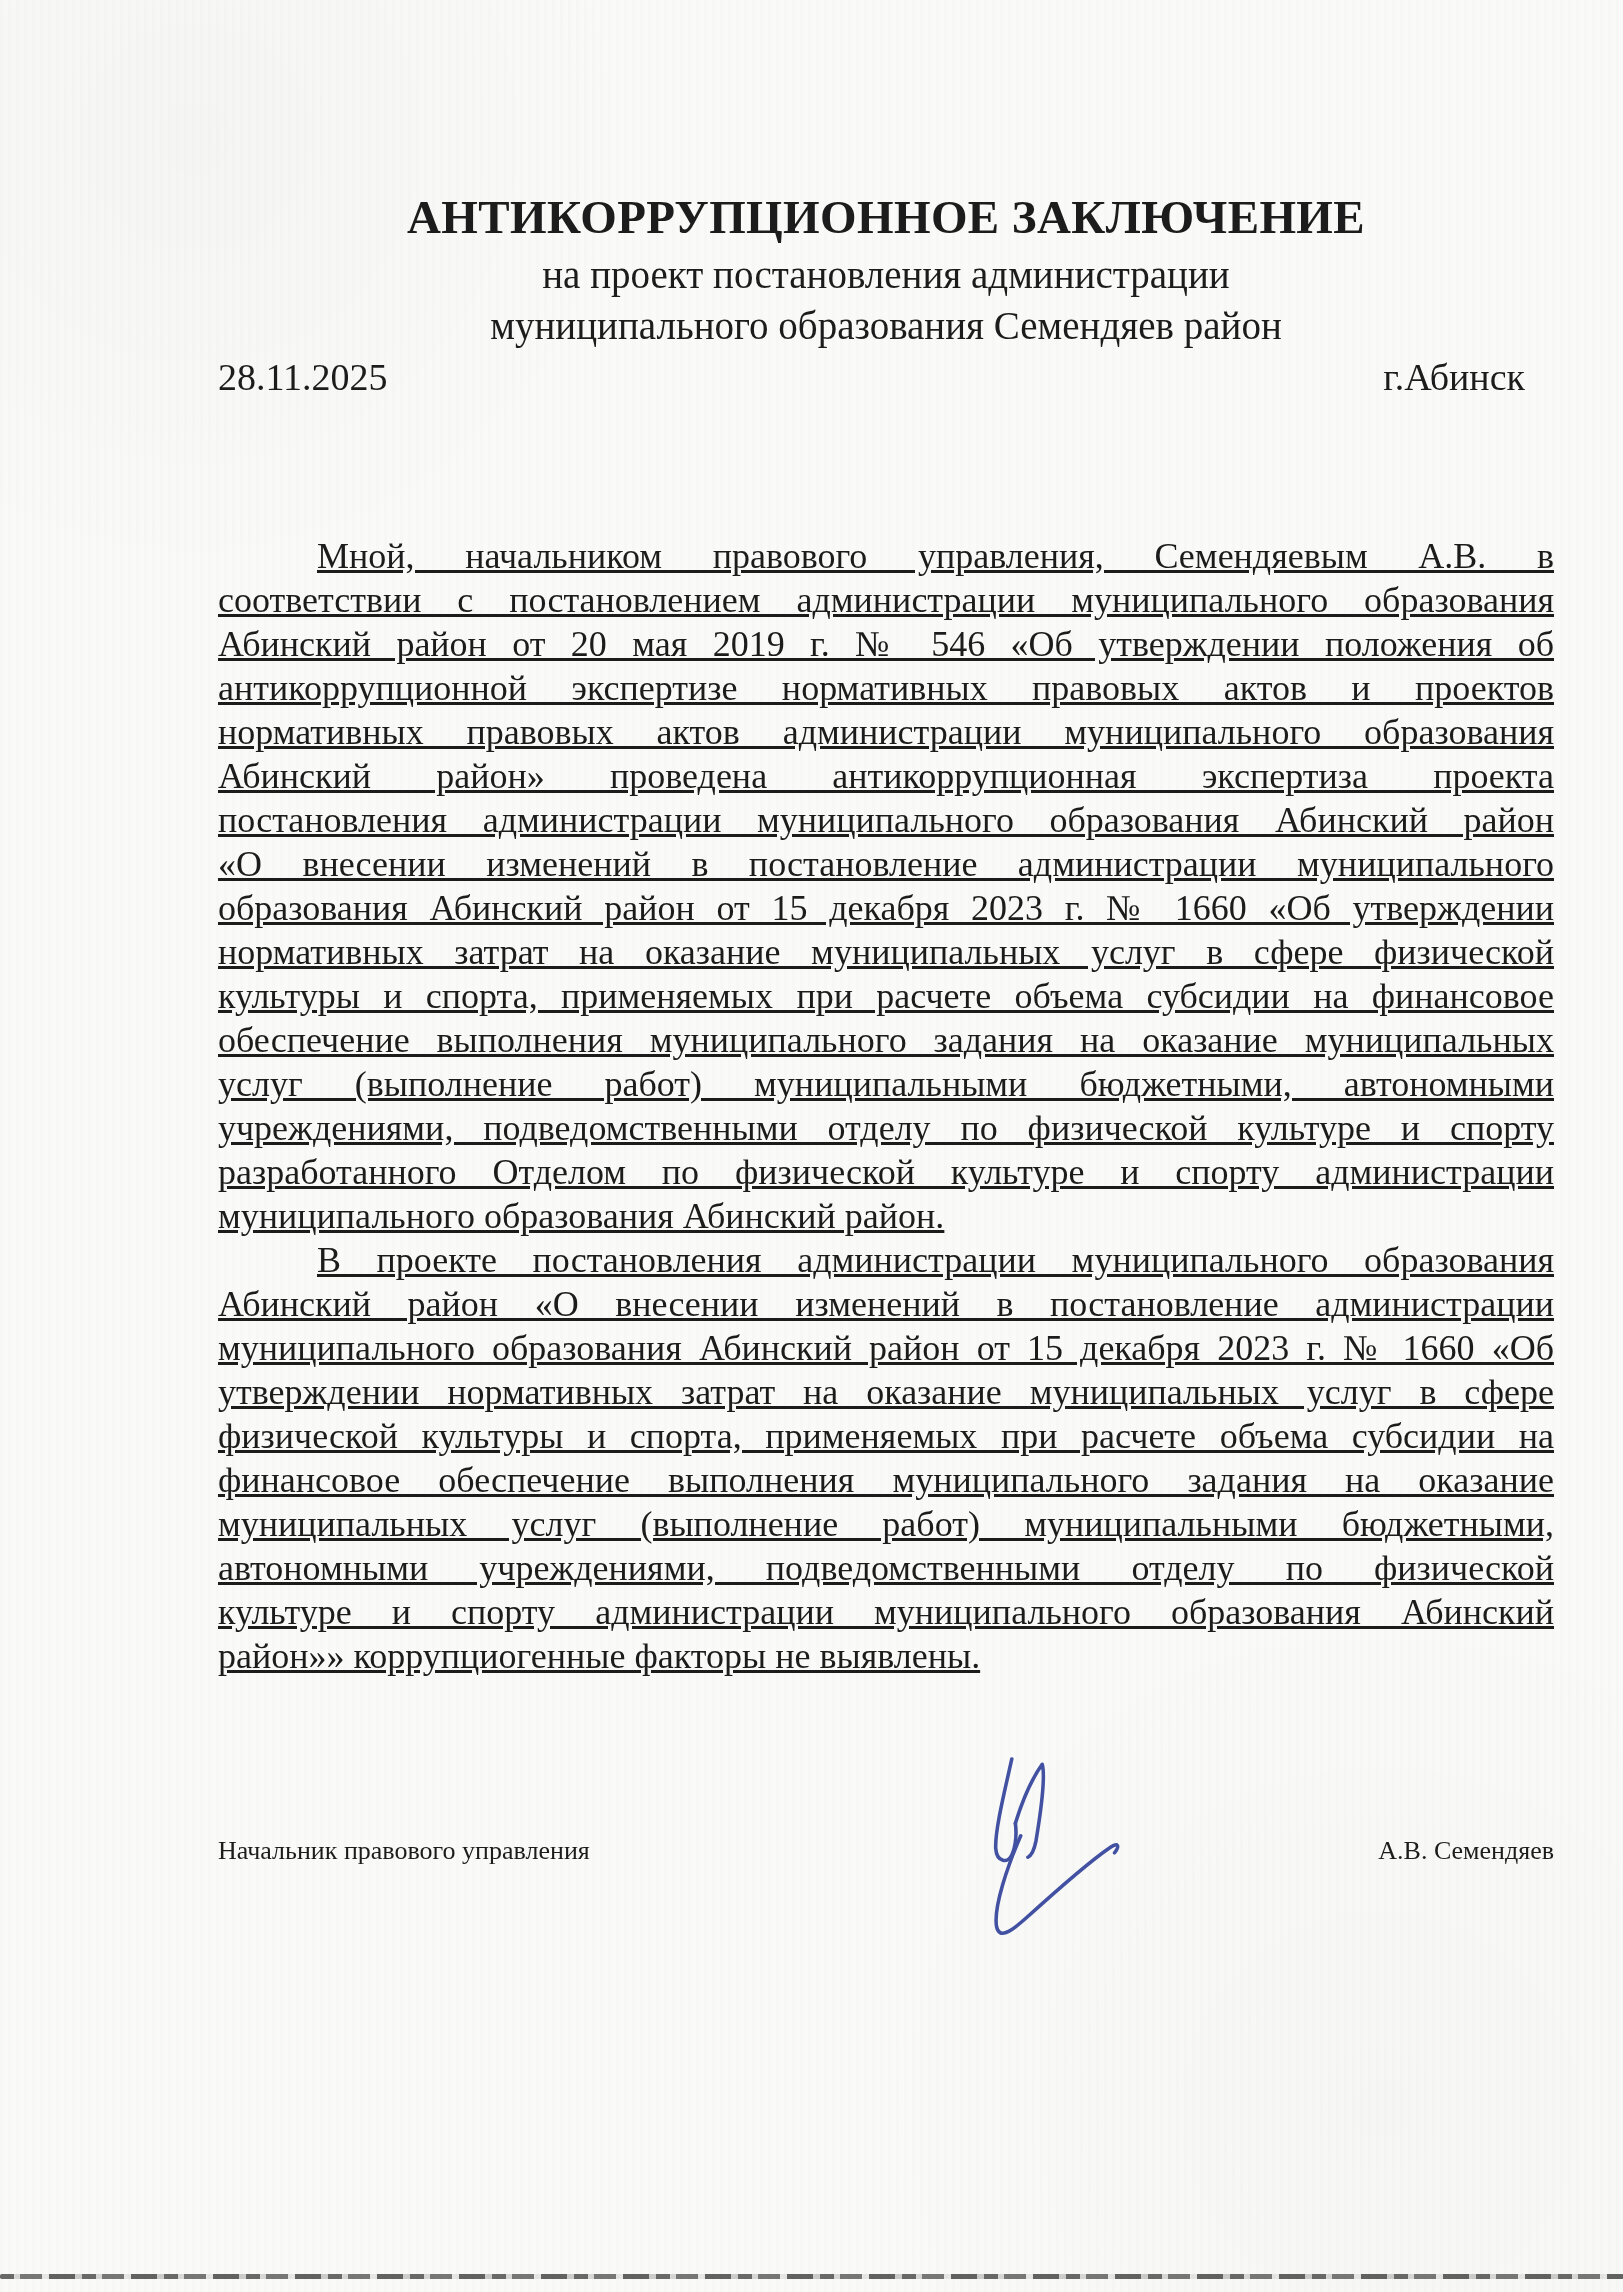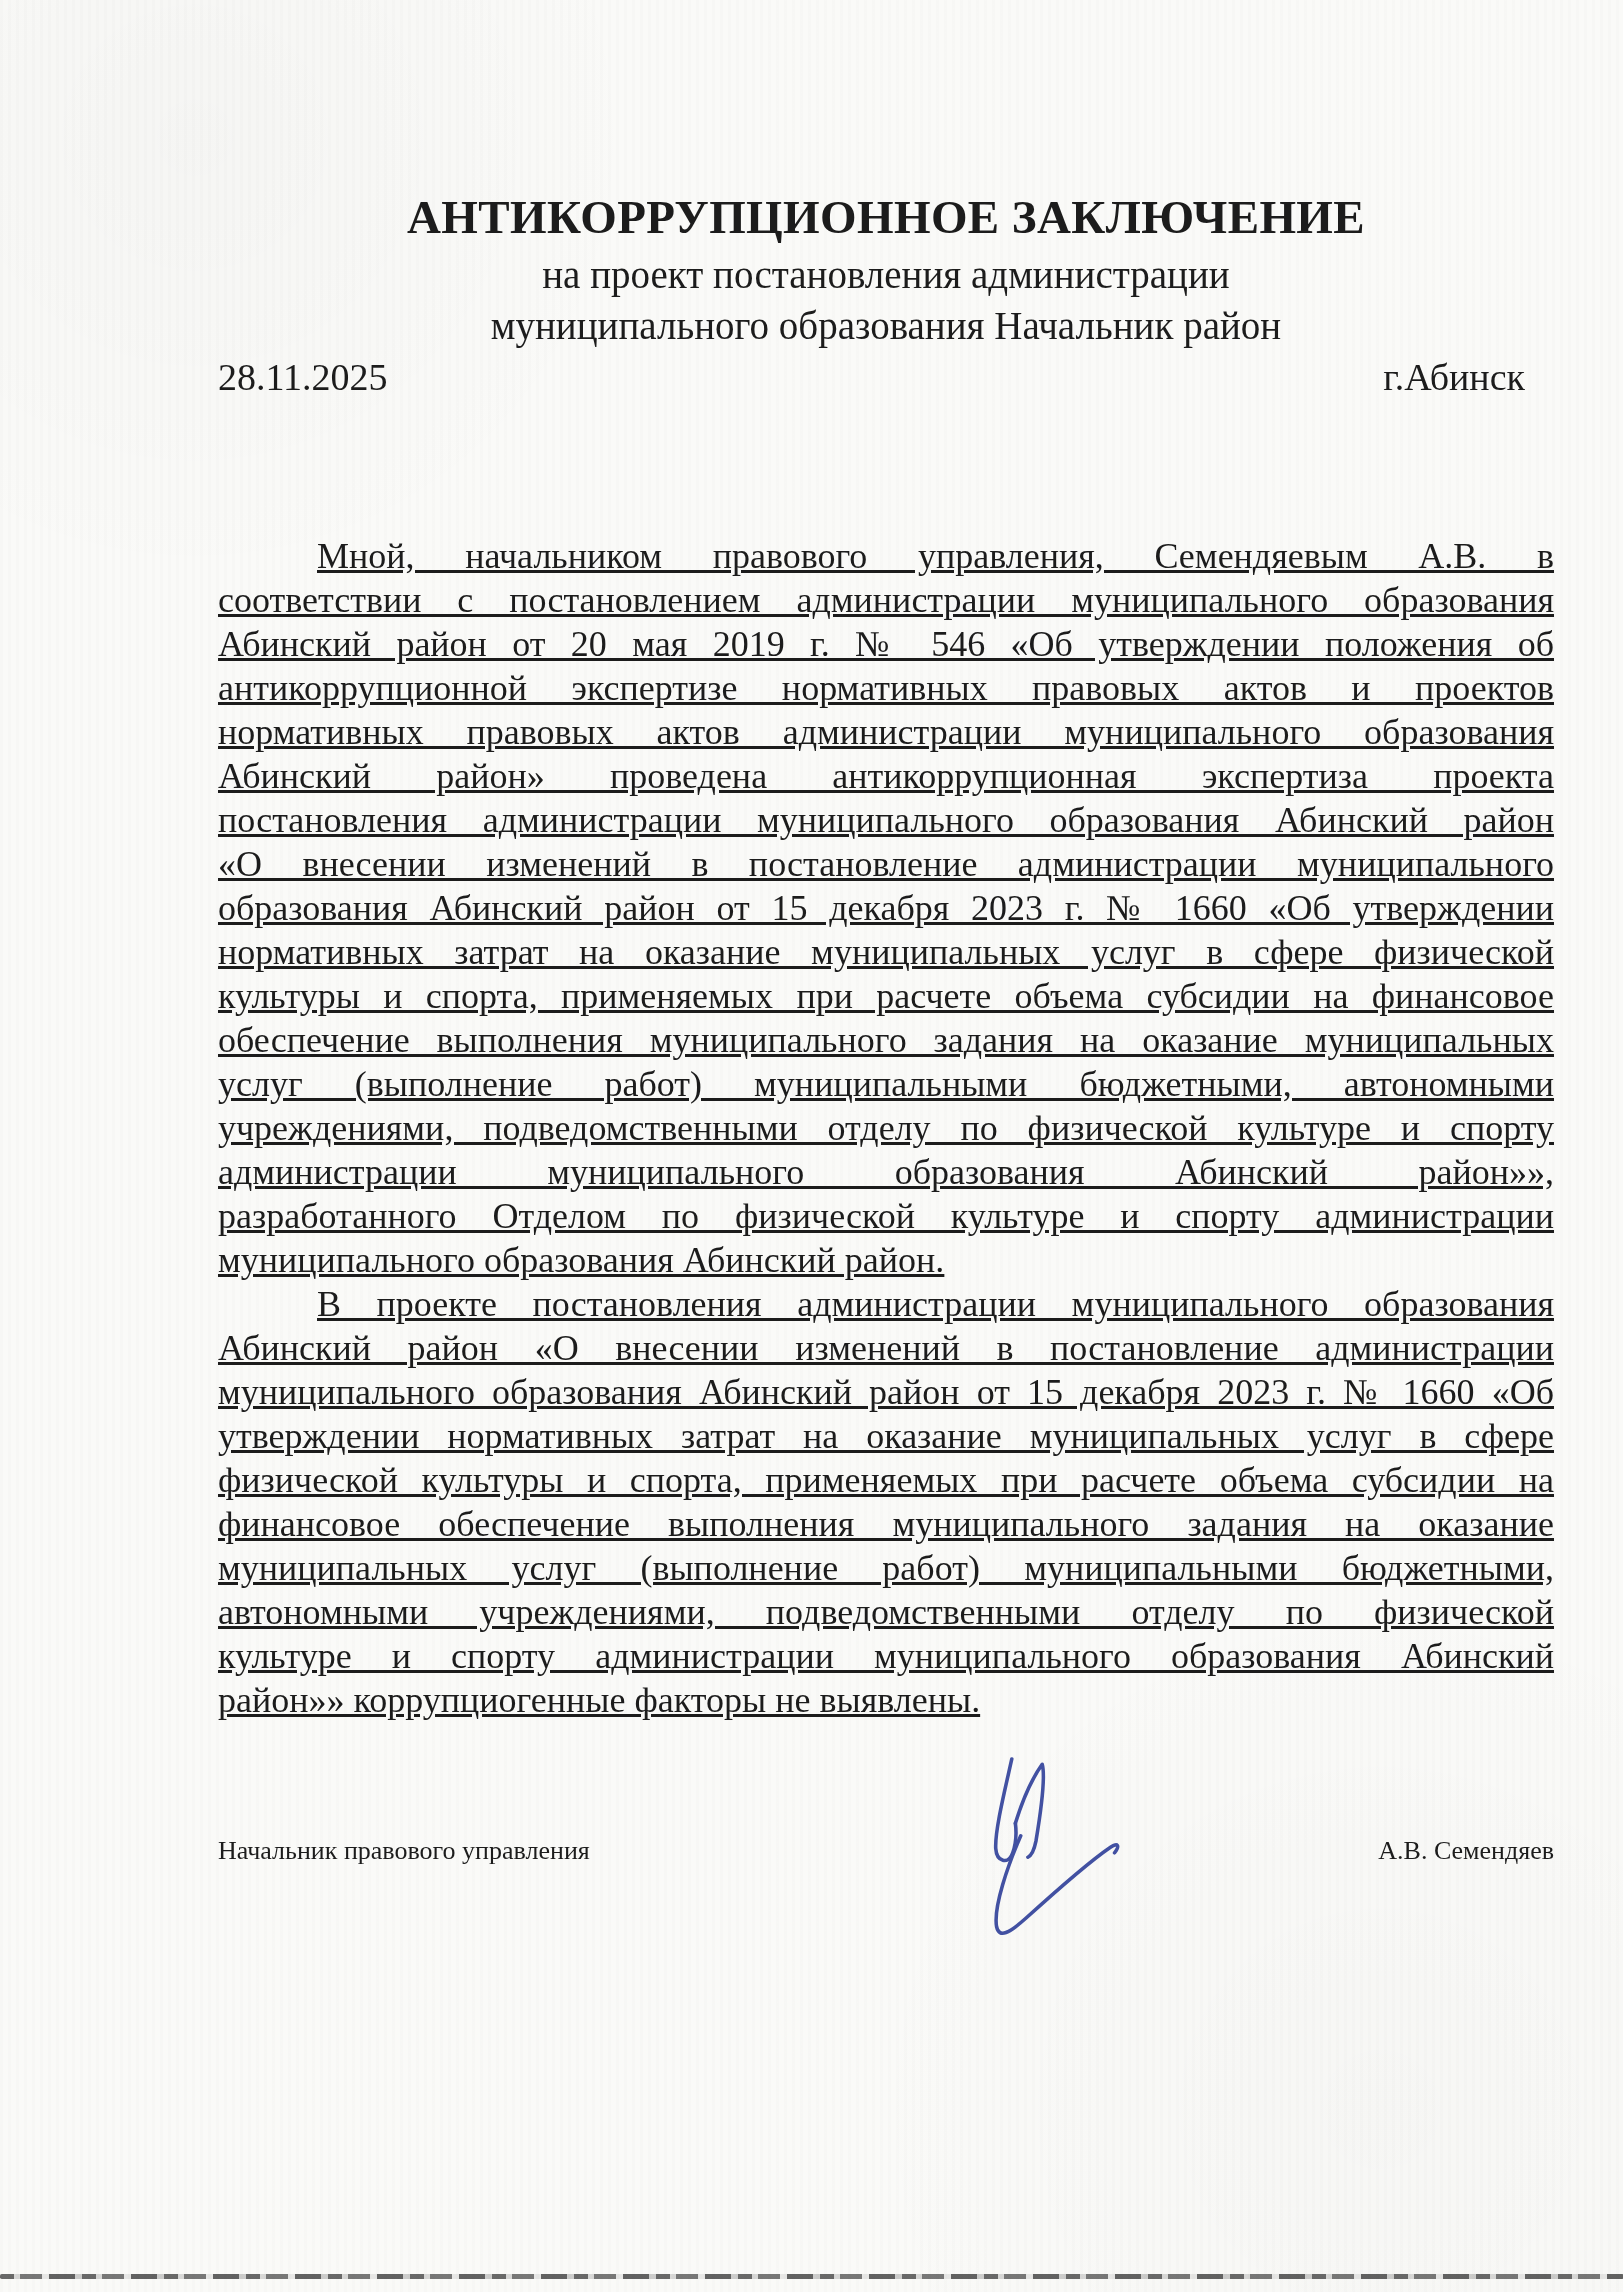--- a/index.html
+++ b/index.html
@@ -62,21 +62,21 @@
 </style>
 </head>
 <body>
 
 <div class="scan-noise"></div>
 
 <header class="content doc-header" style="position:absolute;">
   <h1 class="doc-title">АНТИКОРРУПЦИОННОЕ ЗАКЛЮЧЕНИЕ</h1>
   <div class="subtitle">
       <div>на проект постановления администрации</div>
-      <div>муниципального образования Начальник район</div>
+      <div>муниципального образования Семендяев район</div>
     </div>
 </header>
 
 <div class="content dateline" style="position:absolute;">
   <span>28.11.2025</span>
   <span class="place">г.Абинск</span>
 </div>
 
 <main class="content doc-body" style="position:absolute;" id="body-paragraphs">
     <div class="line first">Мной, начальником правового управления, Семендяевым А.В. в</div>
@@ -86,21 +86,20 @@
     <div class="line">нормативных правовых актов администрации муниципального образования</div>
     <div class="line">Абинский район» проведена антикоррупционная экспертиза проекта</div>
     <div class="line">постановления администрации муниципального образования Абинский район</div>
     <div class="line">«О внесении изменений в постановление администрации муниципального</div>
     <div class="line">образования Абинский район от 15 декабря 2023 г. № 1660 «Об утверждении</div>
     <div class="line">нормативных затрат на оказание муниципальных услуг в сфере физической</div>
     <div class="line">культуры и спорта, применяемых при расчете объема субсидии на финансовое</div>
     <div class="line">обеспечение выполнения муниципального задания на оказание муниципальных</div>
     <div class="line">услуг (выполнение работ) муниципальными бюджетными, автономными</div>
     <div class="line">учреждениями, подведомственными отделу по физической культуре и спорту</div>
-    <div class="line">администрации муниципального образования Абинский район»»,</div>
     <div class="line">разработанного Отделом по физической культуре и спорту администрации</div>
     <div class="line last">муниципального образования Абинский район.</div>
     <div class="line first">В проекте постановления администрации муниципального образования</div>
     <div class="line">Абинский район «О внесении изменений в постановление администрации</div>
     <div class="line">муниципального образования Абинский район от 15 декабря 2023 г. № 1660 «Об</div>
     <div class="line">утверждении нормативных затрат на оказание муниципальных услуг в сфере</div>
     <div class="line">физической культуры и спорта, применяемых при расчете объема субсидии на</div>
     <div class="line">финансовое обеспечение выполнения муниципального задания на оказание</div>
     <div class="line">муниципальных услуг (выполнение работ) муниципальными бюджетными,</div>
     <div class="line">автономными учреждениями, подведомственными отделу по физической</div>

